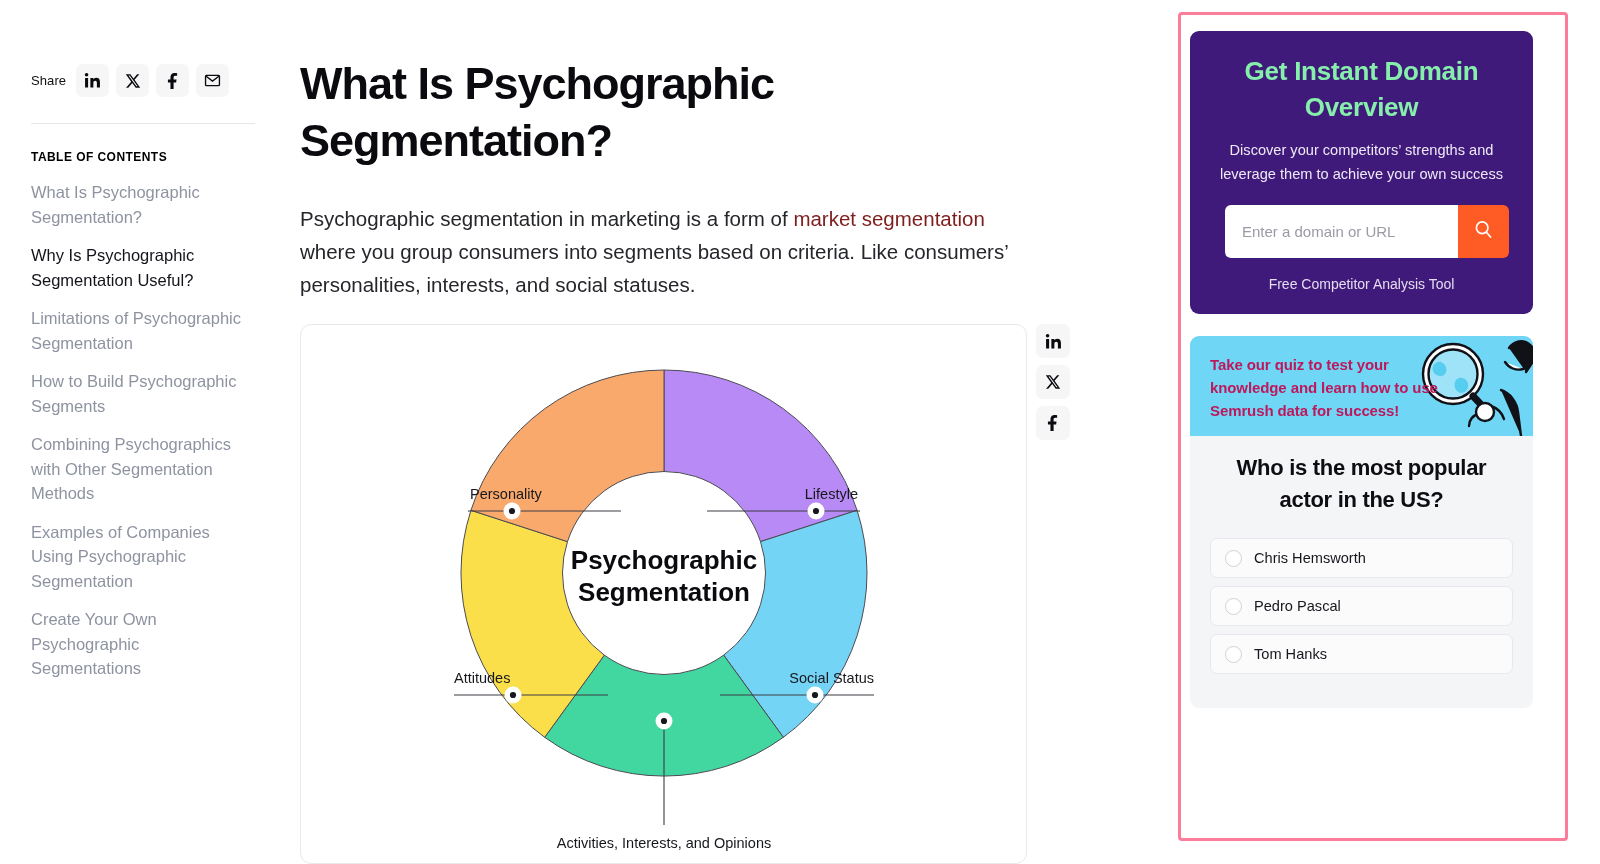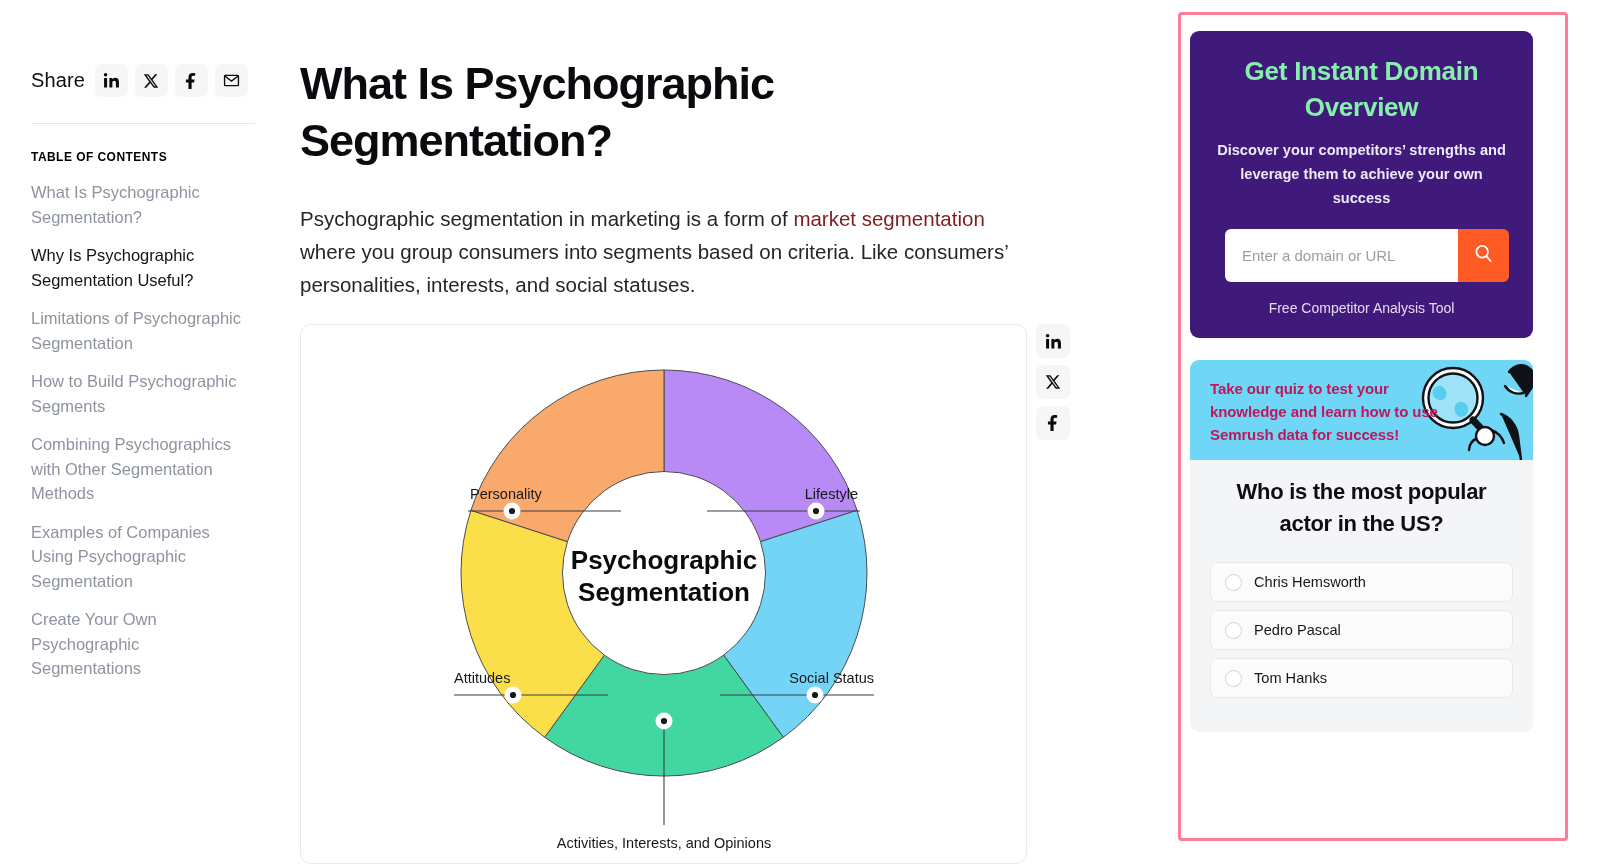--- a/index.html
+++ b/index.html
@@ -7,21 +7,21 @@
     width: 1600px; height: 864px;
     background: #ffffff;
     font-family: "Liberation Sans", sans-serif;
     overflow: hidden;
   }
   .page { position: relative; width: 1600px; height: 864px; }
 
   
   .left-rail { position: absolute; left: 31px; top: 64px; width: 225px; }
   .share-row { display: flex; align-items: center; gap: 7px; }
-  .share-label { font-size: 20px; color: #0f0f0f; margin-right: 3px; letter-spacing: .1px; }
+  .share-label { font-size: 13px; color: #0f0f0f; margin-right: 3px; letter-spacing: .1px; }
   .share-btn {
     width: 33px; height: 33px; border-radius: 7px; background: #f6f6f7;
     display: flex; align-items: center; justify-content: center;
     cursor: pointer;
   }
   .share-btn svg { display: block; }
   .rail-divider { margin: 26px 0 0 0; border-top: 1px solid #e6e7e9; width: 224px; }
 
   .toc-title {
     margin-top: 26px; font-size: 12px; font-weight: 700; color: #000000;
@@ -69,21 +69,21 @@
 
   .promo {
     background: #3f1a7a; border-radius: 9px; padding: 22px 24px 22px;
     text-align: center;
   }
   .promo h2 {
     color: #86efac; font-size: 26px; line-height: 36px; font-weight: 800;
     letter-spacing: -.25px;
   }
   .promo .sub {
-    margin-top: 13px; color: #efe9f7; font-size: 14.6px; line-height: 24px; font-weight: bold;
+    margin-top: 13px; color: #efe9f7; font-size: 14.6px; line-height: 24px;
   }
   .promo-search { margin-top: 19px; display: flex; border-radius: 6px; overflow: hidden; height: 53px; margin-left: 11px; }
   .promo-search input {
     flex: 1; border: 0; outline: 0; background: #fff;
     font-size: 15px; color: #222; padding: 0 17px;
     font-family: "Liberation Sans", sans-serif;
   }
   .promo-search input::placeholder { color: #9b9ba5; }
   .promo-search .go {
     width: 63px; background: #ff5b24; display: flex; align-items: center;

